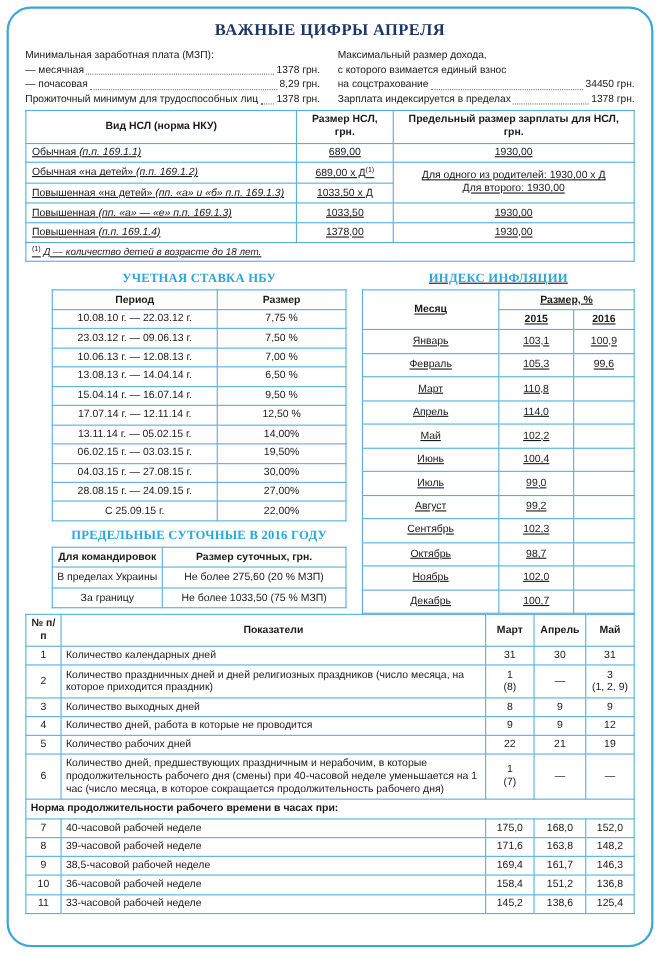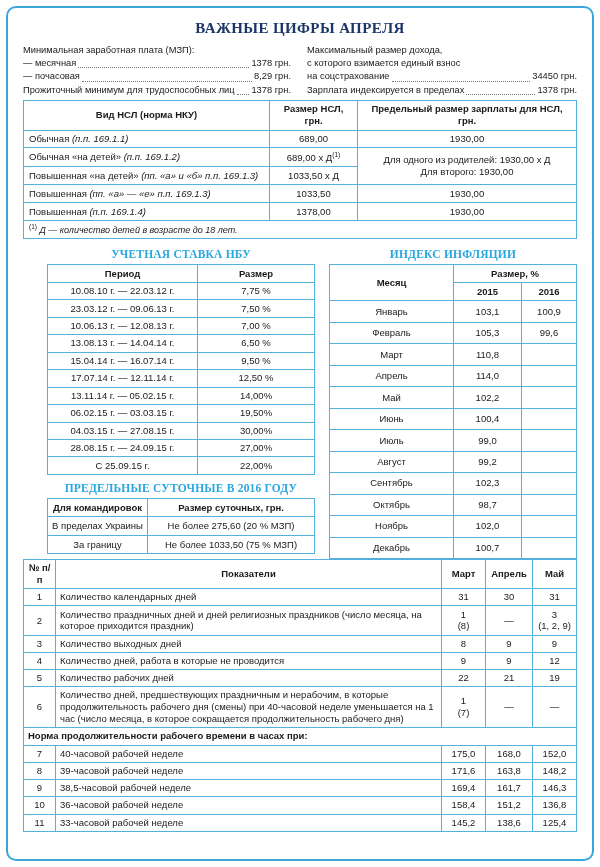--- a/index.html
+++ b/index.html
@@ -1,35 +1,35 @@
 <!DOCTYPE html>
 <html><head>
 <meta charset="utf-8">
 <style>
   html, body { margin:0; padding:0; width:600px; height:867px; background:#fff; overflow:hidden; }
   body { font-family:"Liberation Sans", sans-serif; color:#1a1a1a; position:relative; }
-  .page { position:absolute; inset:6px; border:2px solid #3AA6DC; border-radius:10px; padding:10px 15px 8px; overflow:hidden; background:#fff; }
+  .page { position:absolute; inset:6px; border:2px solid #3AA6DC; border-radius:22px; padding:10px 15px 8px; overflow:hidden; background:#fff; }
   .main-title { text-align:center; font-family:"Liberation Serif", serif; font-weight:bold; font-size:15px; color:#1C3667; letter-spacing:.4px; margin:2px 0 7px; }
   .sec-title { text-align:center; font-family:"Liberation Serif", serif; font-weight:bold; font-size:11.5px; color:#29A7DE; letter-spacing:.2px; margin:7px 0 4px; }
   .top-info { display:flex; font-size:9.3px; line-height:1.42; margin-bottom:3px; }
   .top-col-left { width:268px; }
   .top-col-right { flex:1; margin-left:16px; }
   .info-line { display:flex; align-items:flex-end; }
   .info-line .lbl, .info-line .val { white-space:nowrap; }
   .dots { flex:1; border-bottom:1px dotted #777; margin:0 2px 2px 2px; min-width:6px; }
   table.tbl { border-collapse:collapse; width:100%; font-size:9.5px; table-layout:fixed; line-height:1.25; }
   .tbl th, .tbl td { border:1px solid #55B0DE; padding:2.5px 4px; vertical-align:middle; word-wrap:break-word; }
   .tbl th { font-weight:bold; text-align:center; }
   .c { text-align:center; } .l { text-align:left; }
   sup { font-size:6.5px; vertical-align:super; }
-  .nsl td { padding:2.5px 5px; }
+  .nsl td { padding:2.5px 5px;text-decoration:underline; }
   .nsl .footnote td { font-size:9px; padding:2px 5px; }
   .mid { display:flex; gap:14px; margin-top:2px; }
   .mid-left { width:268px;padding-left:24px; }
-  .mid-right { flex:1; }
+  .mid-right { flex:1;text-decoration:underline; }
   .nbu th, .nbu td { padding:2.3px 4px; }
   .inf th { padding:2.6px 4px; }
   .inf td { padding:4.3px 4px; }
   .pd th, .pd td { padding:2.8px 4px; }
   .wt th, .wt td { padding:2.2px 4px; }
   .wt td.v { white-space:pre-line; }
   .wt .subhead td { font-weight:bold; }
   i { font-style:italic; }
 </style>
 </head>

